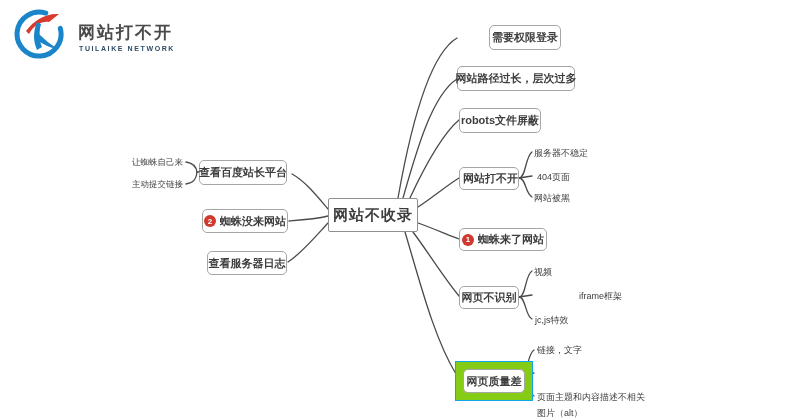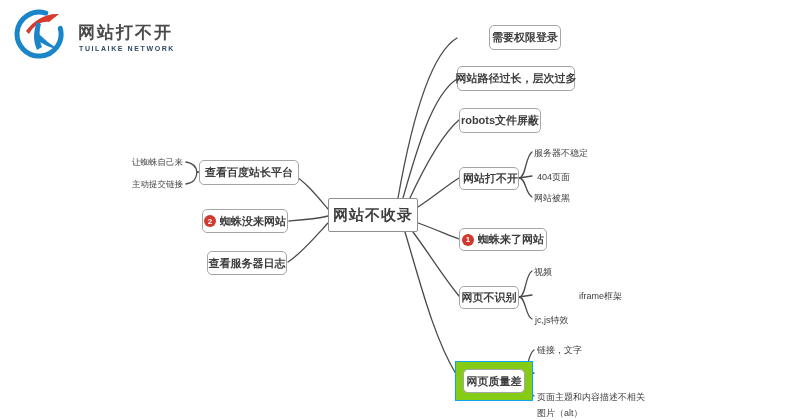--- a/index.html
+++ b/index.html
@@ -66,21 +66,21 @@
       <path d="M27 29 C33 35 39 40 46 44 C38 43 30 39 24 34 Z" fill="#1a85c8"></path>
     </svg>
     <div class="logo-title">网站打不开</div>
     <div class="logo-sub">TUILAIKE NETWORK</div>
   </div>
 
   <div class="node central" style="left:328px;top:198px;width:90px;height:34px;">
     <span>网站不收录</span>
   </div>
 
-  <div class="node" style="left:199px;top:160px;width:100px;height:25px;">
+  <div class="node" style="left:199px;top:160px;width:88px;height:25px;">
     <span>查看百度站长平台</span>
   </div>
   <div class="leaf small" style="left:128px;top:156px;width:55px;">让蜘蛛自己来</div>
   <div class="leaf small" style="left:128px;top:178px;width:55px;">主动提交链接</div>
 
   <div class="node" style="left:202px;top:209px;width:86px;height:24px;">
     <span class="badge">2</span>
     <span>蜘蛛没来网站</span>
   </div>
 

